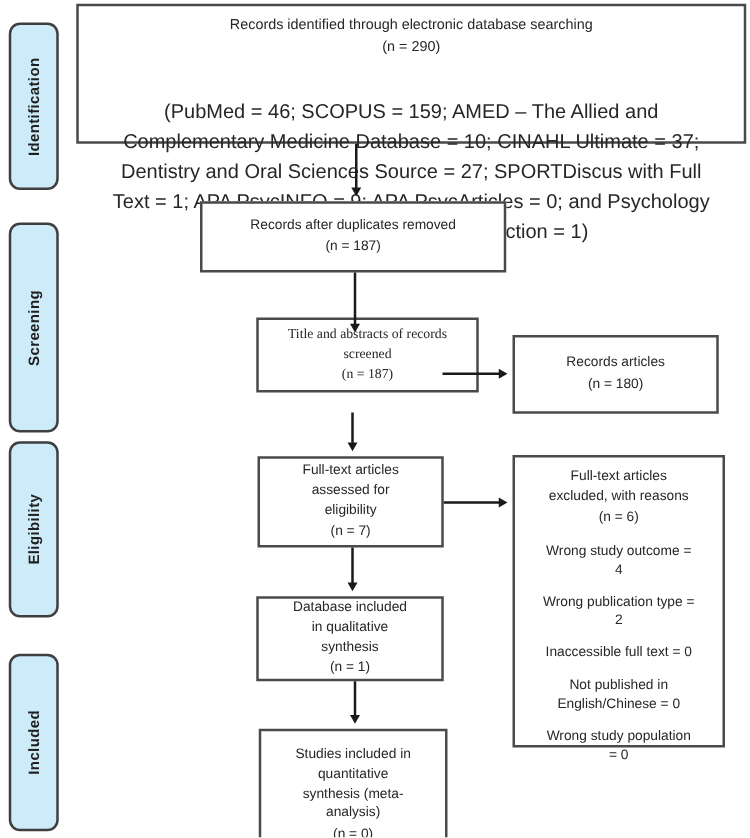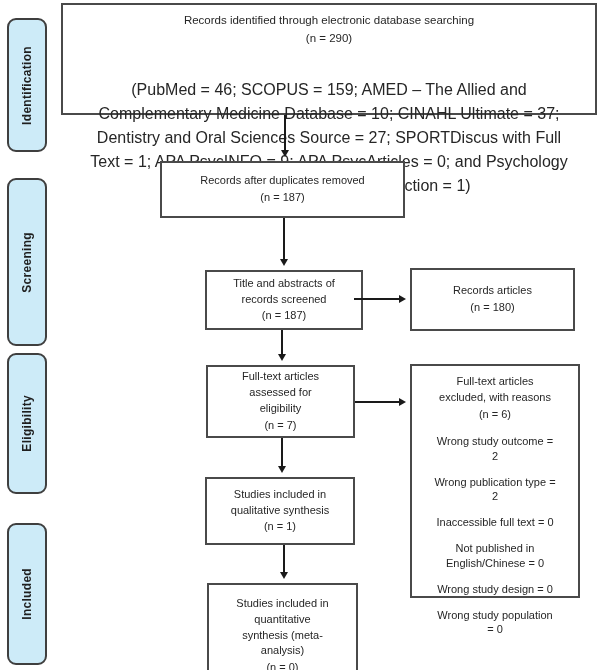--- a/index.html
+++ b/index.html
@@ -42,21 +42,21 @@
     border:4px solid transparent;border-left:7px solid #1a1a1a;
   }
   
   #tab-identification{top:18px;height:134px;}
   #tab-screening{top:178px;height:168px;}
   #tab-eligibility{top:353px;height:141px;}
   #tab-included{top:523px;height:142px;}
 
   #box-identified{left:61px;top:3px;width:536px;height:112px;}
   #box-duplicates{left:160px;top:161px;width:245px;height:57px;text-align:right;}
-  #box-screened{left:205px;top:270px;width:158px;height:60px;}
+  #box-screened{left:205px;top:254px;width:178px;height:60px;font-family:Liberation Serif, serif;}
   #box-records-excluded{left:410px;top:268px;width:165px;height:63px;}
   #box-assessed{left:206px;top:365px;width:149px;height:73px;}
   #box-fulltext-excluded{left:410px;top:364px;width:170px;height:234px;}
   #box-qualitative{left:205px;top:477px;width:150px;height:68px;}
   #box-quantitative{left:207px;top:583px;width:151px;height:106px;}
 
   #arrow-1{left:284px;top:115px;height:39px;}
   #arrow-2{left:283px;top:218px;height:45px;}
   #arrow-3{left:281px;top:330px;height:28px;}
   #arrow-4{left:281px;top:438px;height:32px;}
@@ -104,30 +104,29 @@
   </div>
 
   <div class="fbox" id="box-assessed">
     <span class="title">Full-text articles assessed for eligibility</span>
     <span class="count">(n = 7)</span>
   </div>
 
   <div class="fbox" id="box-fulltext-excluded">
     <span class="title">Full-text articles excluded, with reasons</span>
     <span class="count">(n = 6)</span>
-    <span class="reason">Wrong study outcome = 2</span>
+    <span class="reason">Wrong study outcome = 4</span>
     <span class="reason">Wrong publication type = 2</span>
     <span class="reason">Inaccessible full text = 0</span>
     <span class="reason">Not published in English/Chinese = 0</span>
-    <span class="reason">Wrong study design = 0</span>
     <span class="reason">Wrong study population = 0</span>
   </div>
 
   <div class="fbox" id="box-qualitative">
-    <span class="title">Studies included in qualitative synthesis</span>
+    <span class="title">Database included in qualitative synthesis</span>
     <span class="count">(n = 1)</span>
   </div>
 
   <div class="fbox" id="box-quantitative">
     <span class="title">Studies included in quantitative synthesis (meta-analysis)</span>
     <span class="count">(n = 0)</span>
   </div>
 
   <div class="arr-v" id="arrow-1"></div>
   <div class="arr-v" id="arrow-2"></div>

